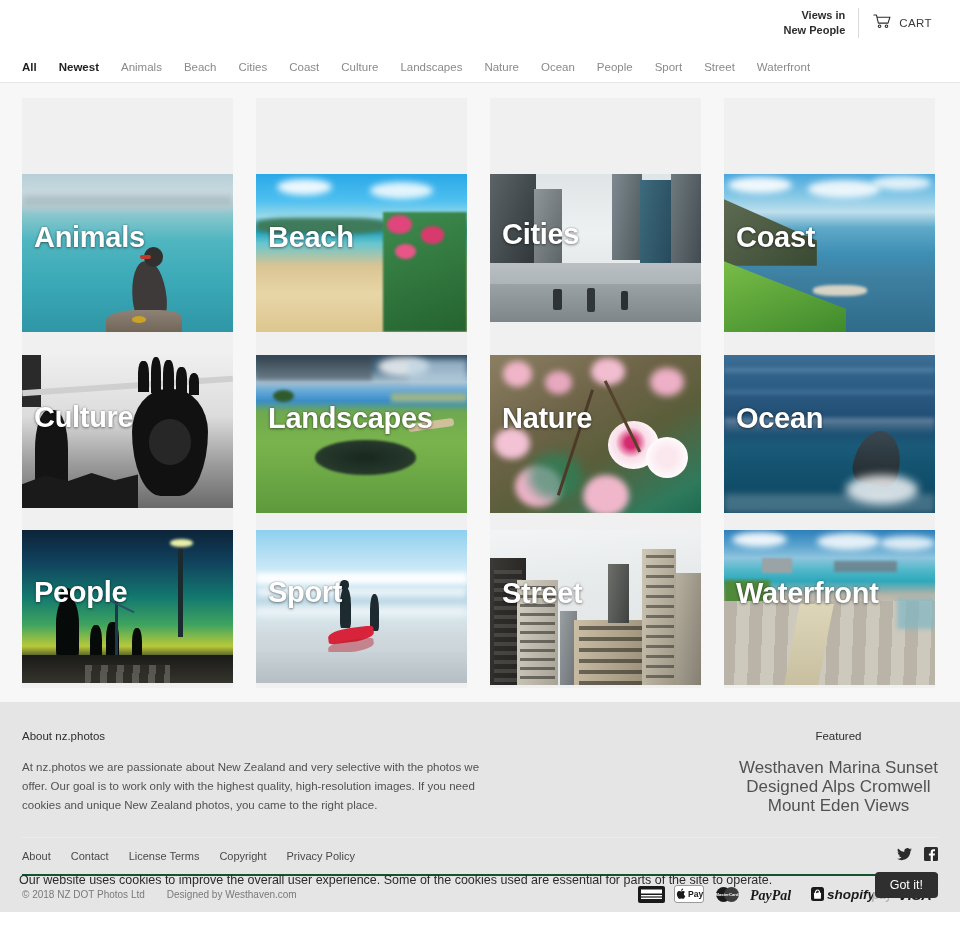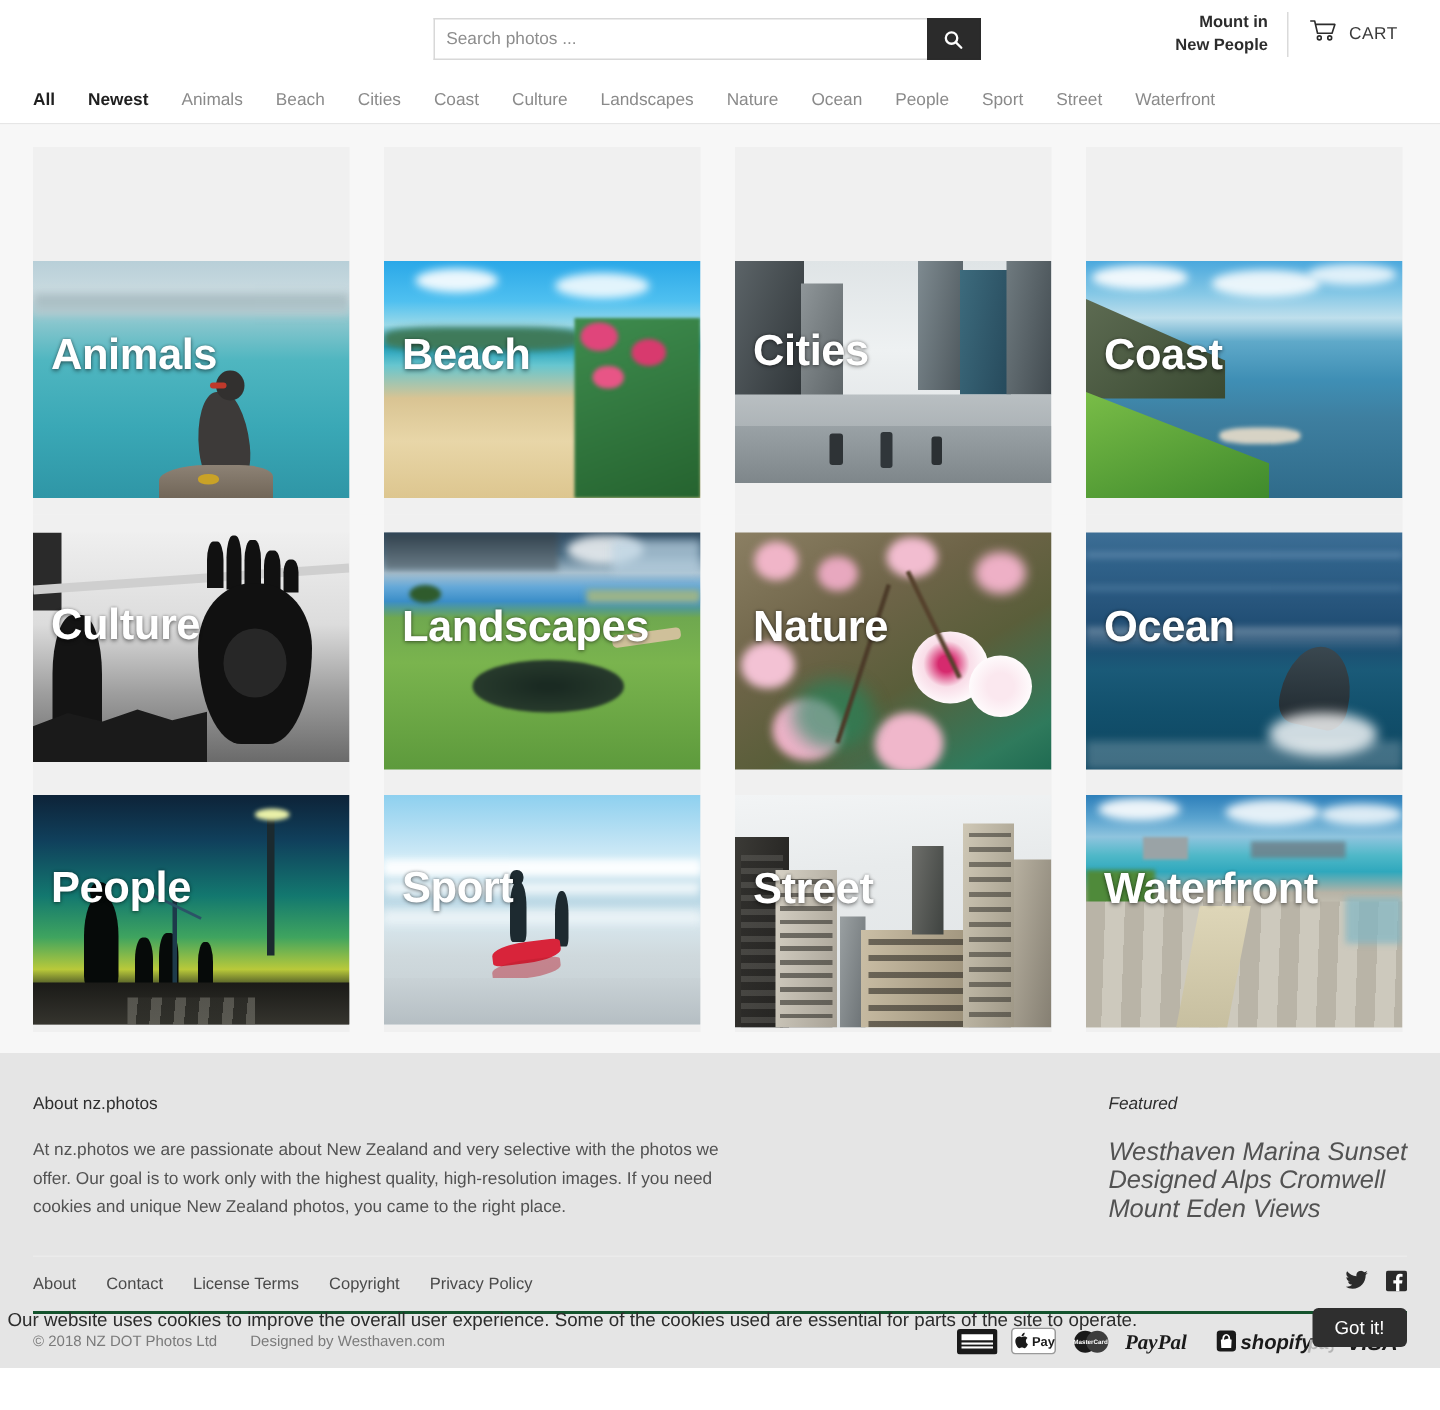--- a/index.html
+++ b/index.html
@@ -151,21 +151,21 @@
   .footer-top {
     display: flex;
     justify-content: space-between;
     padding-top: 28px;
     padding-bottom: 22px;
     border-bottom: 1px solid #ebebeb;
   }
   .about-col { width: 460px; }
   .about-title { font-size: 11.5px; color: #2e2e2e; margin-bottom: 16px; }
   .about-text { font-size: 11.5px; line-height: 19px; color: #525252; }
-  .featured-col { text-align: left; font-style: italic; }
+  .featured-col { text-align: center; }
   .featured-title { font-size: 11.5px; color: #2e2e2e; margin-bottom: 16px; }
   .featured-item {
     display: block;
     font-size: 17px;
     line-height: 19px;
     color: #525252;
     text-decoration: none;
     cursor: pointer;
   }
   .footer-mid {
@@ -215,56 +215,45 @@
     display: flex;
     align-items: center;
     padding: 0 20px;
     z-index: 50;
     background: transparent;
   }
   .cookie-text {
     font-size: 12.5px;
     color: #2b2b2b;
     position: absolute;
-    left: 5px;
+    left: 19px;
     top: 13px;
   }
   .cookie-btn {
     position: absolute;
     right: 22px;
     top: 12px;
     background: #2f2f2f;
     color: #ffffff;
     border: none;
     border-radius: 4px;
     font-size: 12.5px;
     font-family: "Liberation Sans", sans-serif;
     padding: 6px 15px;
     cursor: pointer;
   }
 </style>
 </head>
 <body>
 
 <div class="header">
-  <div class="search-wrap">
-    <input class="search-input" type="text" placeholder="Search photos ..." style="">
-    <div class="search-btn">
-      <span>
-        <svg width="13" height="13" viewBox="0 0 16 16" fill="none" stroke="#ffffff" stroke-width="1.9">
-          <circle cx="6.6" cy="6.6" r="4.7"></circle>
-          <line x1="10.2" y1="10.2" x2="14.6" y2="14.6" stroke-linecap="round"></line>
-        </svg>
-      </span>
-    </div>
-  </div>
 
   <div class="header-right">
     <div class="account-links">
-      <a href="#">Mount in</a>
+      <a href="#">Views in</a>
       <a href="#">New People</a>
     </div>
     <div class="cart">
       <span>
         <svg width="19" height="15" viewBox="0 0 22 17" fill="none" stroke="#2c2c2c" stroke-width="1.25" stroke-linejoin="round" stroke-linecap="round">
           <path d="M1 1 L4 1 L6.2 10.4 L17.4 10.4 L19.6 3.6 L5.1 3.6"></path>
           <circle cx="7.6" cy="14" r="1.5"></circle>
           <circle cx="15.6" cy="14" r="1.5"></circle>
         </svg>
       </span>

